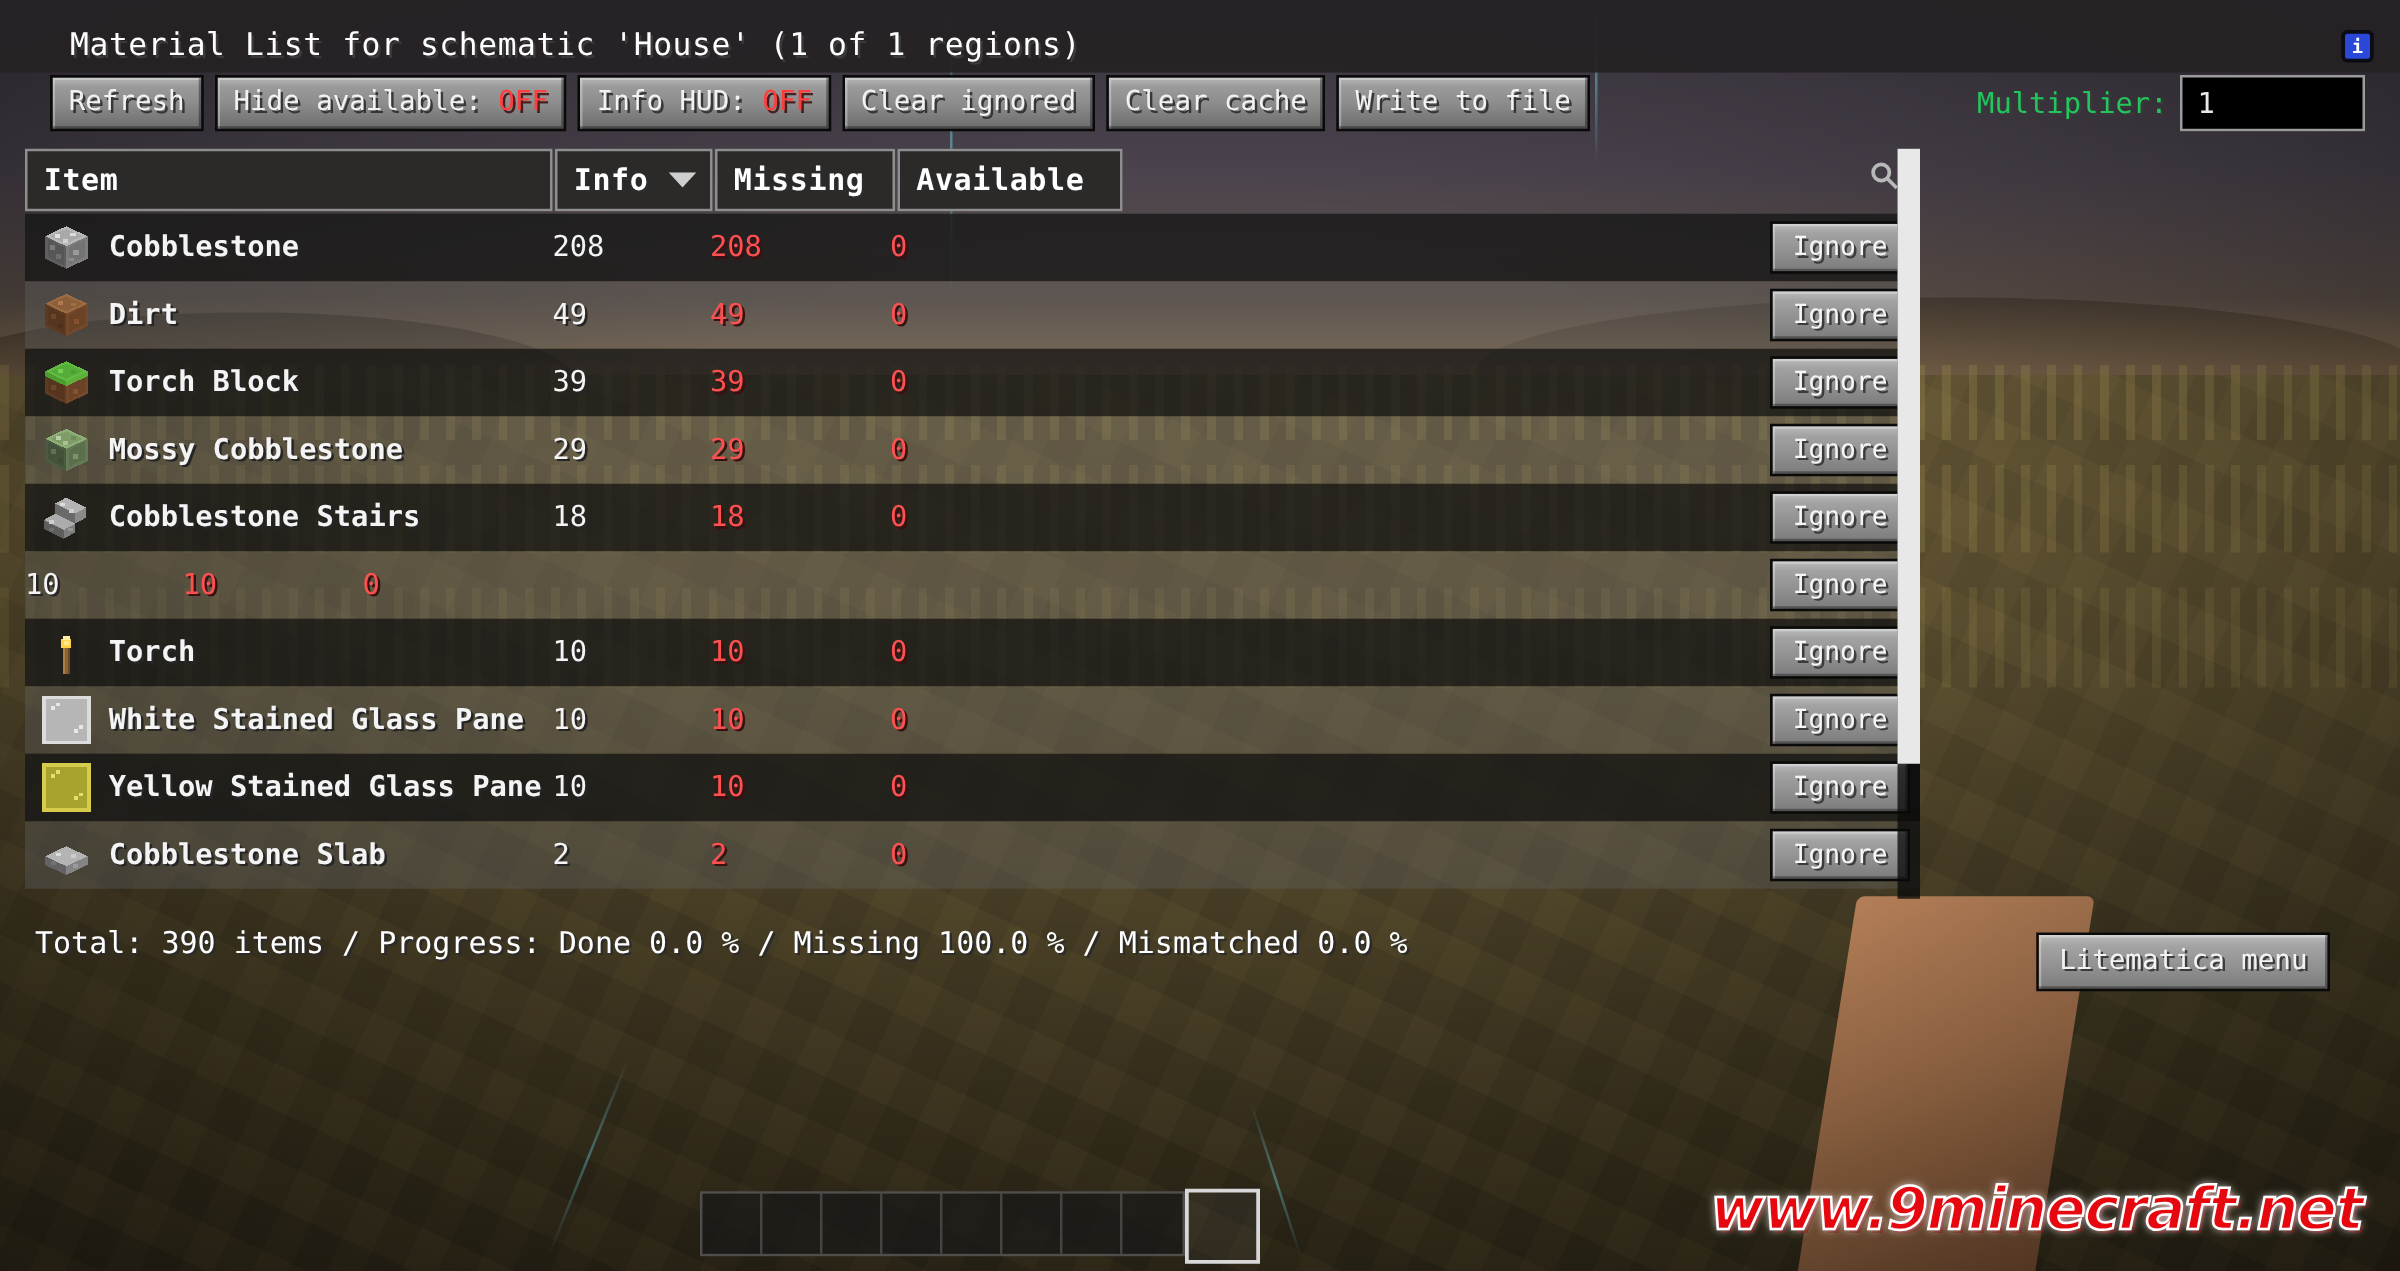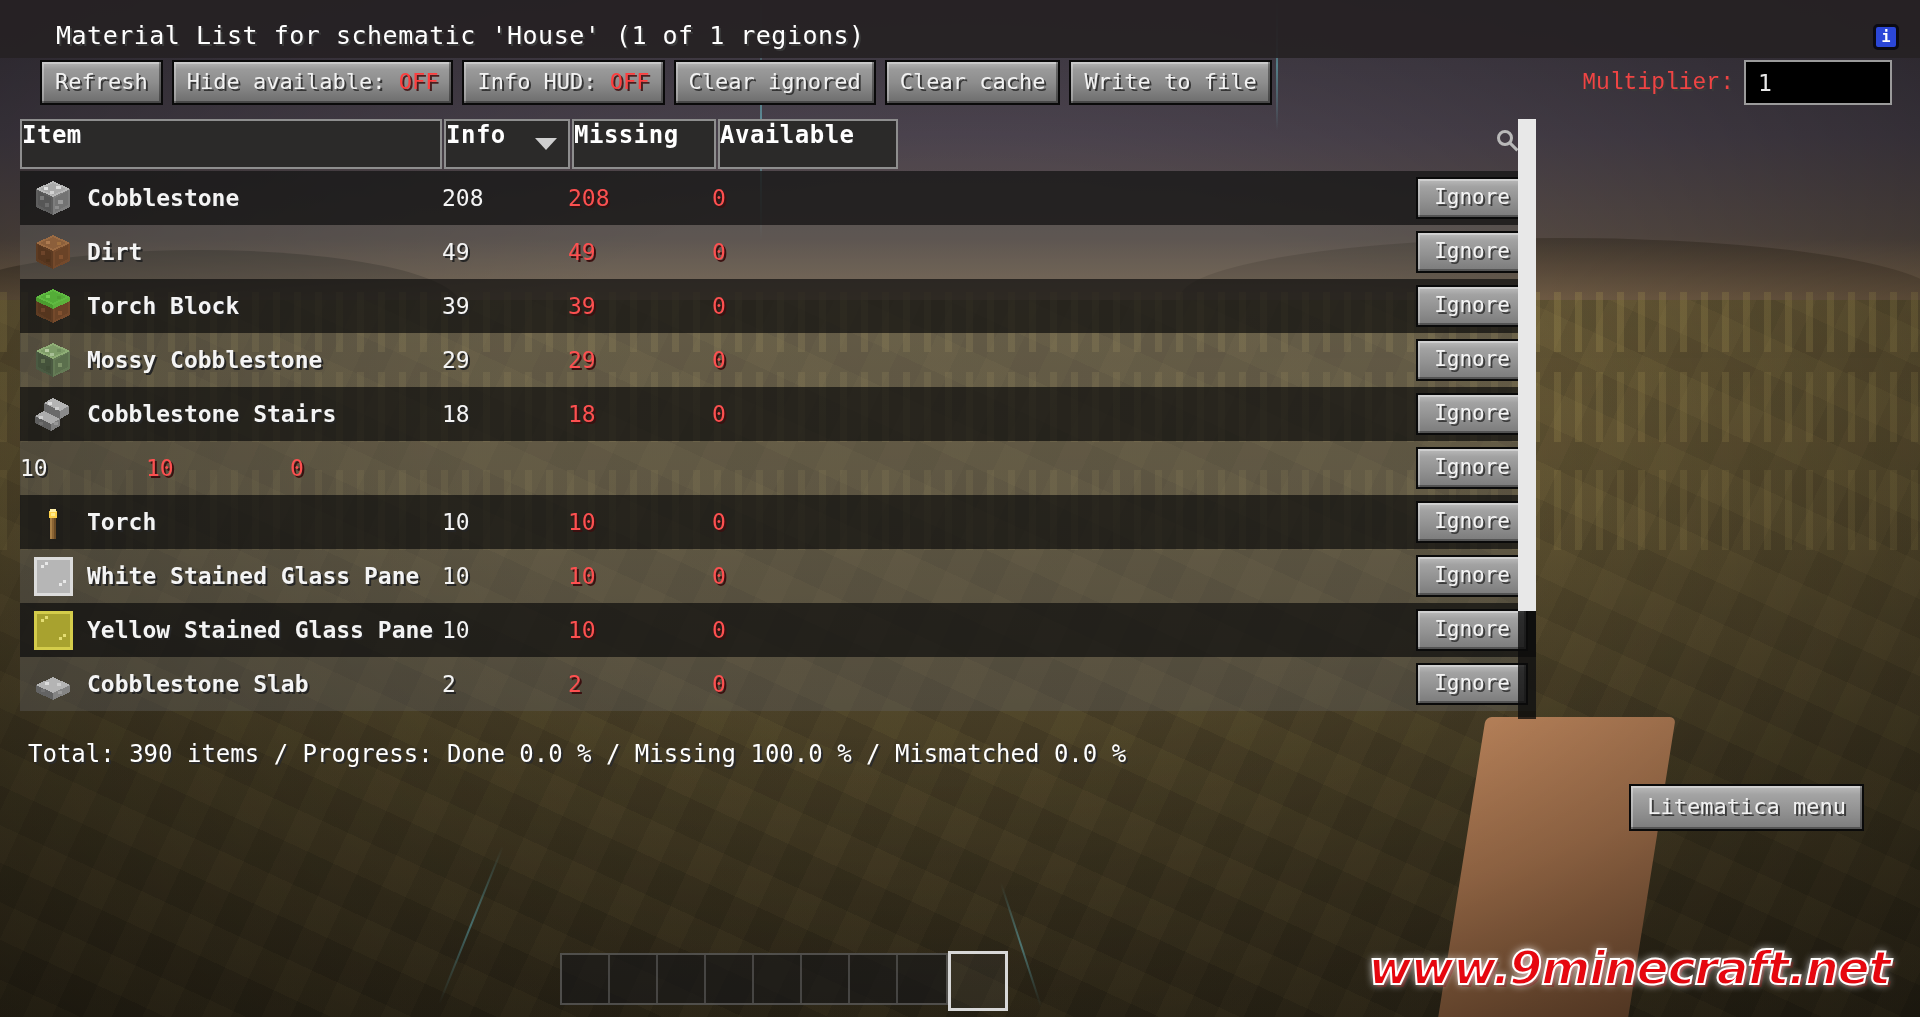--- a/index.html
+++ b/index.html
@@ -104,43 +104,44 @@
     cursor: pointer;
     font-family:"DejaVu Sans Mono","Liberation Mono",monospace;
   }
   .mcbtn .off { color:#ff3d3d; text-shadow: 2px 2px 0 rgba(60,10,10,.85); }
 
   #multiplier-wrap {
     position:absolute; right:28px; top:60px;
     display:flex; align-items:center; gap:10px;
   }
   #multiplier-label {
-    font-size:23px; color:#ef4444; text-shadow:2px 2px 0 #3a3a3a;font-family:Liberation Mono, monospace;
+    font-size:23px; color:#22c55e; text-shadow:2px 2px 0 #3a3a3a;
   }
   #multiplier-input {
     width:148px; height:45px;
     background:#000000; border:2px solid #9b9b9b;
     color:#e8e8e8; font-size:23px;
     padding-left:12px;
     font-family:"DejaVu Sans Mono","Liberation Mono",monospace;
   }
 
   
   #table-area {
     position:absolute; left:20px; top:119px; width:1516px; height:600px;
   }
   #header-row {
     position:absolute; left:0; top:0; height:50px; width:100%;
     display:flex;
   }
   .hcell {
     background:#2b2a29;
     border: 2px solid #8e8e8e;
-    display:flex; 
+    display:flex; align-items:center;
     color:#ffffff; font-size:24px; font-weight:bold;
+    padding-left:13px;
     text-shadow: 2px 2px 0 #2c2c2c;
     letter-spacing:.5px;
     margin-right:2px;
     position:relative;
     cursor:pointer;
   }
   .hcell.item  { width:422px; }
   .hcell.total { width:126px; }
   .hcell.miss  { width:144px; }
   .hcell.avail { width:180px; }
@@ -205,21 +206,20 @@
     font-size:24px;color:#ffffff;text-shadow:2px 2px 0 #2b2b2b;white-space:nowrap;
   }
   #litematica-menu-btn {
     position:absolute; right:56px; top:746px;
     background: linear-gradient(180deg,#bcbcbc 0%, #a3a3a3 20%, #939393 55%, #7c7c7c 100%);
     border:2px solid #0a0a0a;
     box-shadow: inset -2px -2px 0 rgba(0,0,0,.33), inset 2px 2px 0 rgba(255,255,255,.32);
     color:#f2f2f2;font-size:22px;padding:10px 16px 11px;line-height:1;
     text-shadow:2px 2px 0 rgba(45,45,45,.85);cursor:pointer;
     font-family:"DejaVu Sans Mono","Liberation Mono",monospace;
-    margin-top:38px;
   }
 
   
   #hotbar {
     position:absolute; left:560px; bottom:12px;
     display:flex; gap:0;
     background: rgba(22,22,22,.52);
     border:2px solid rgba(120,120,120,.55);
   }
   .slot {

